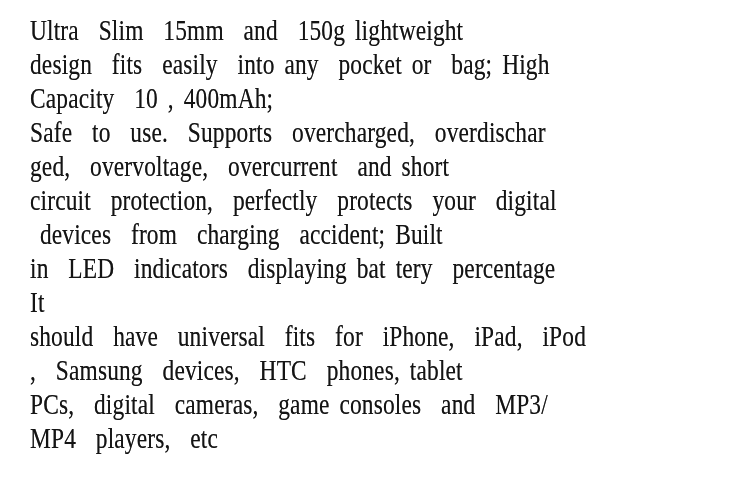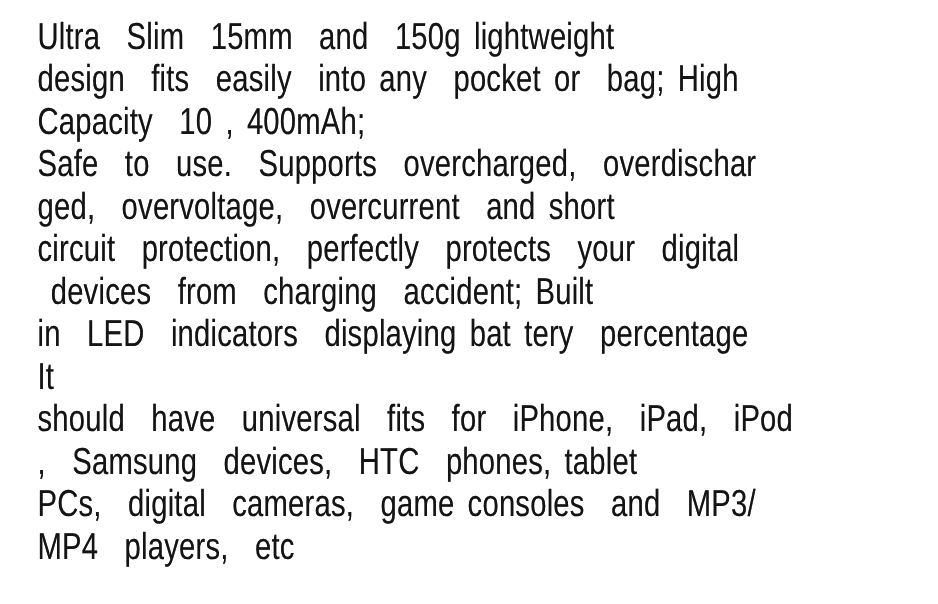--- a/index.html
+++ b/index.html
@@ -6,21 +6,21 @@
     margin: 0;
     padding: 0;
     background: #ffffff;
   }
   .page {
     position: relative;
     width: 750px;
     height: 483px;
     background: #ffffff;
     overflow: hidden;
-    font-family: Liberation Sans, sans-serif;
+    font-family: Liberation Serif, serif;
   }
   .text-block {
     position: absolute;
     left: 30px;
     top: 13px;
     transform: scaleX(0.78);
     transform-origin: 0 0;
     color: #141414;
   }
   .line {

